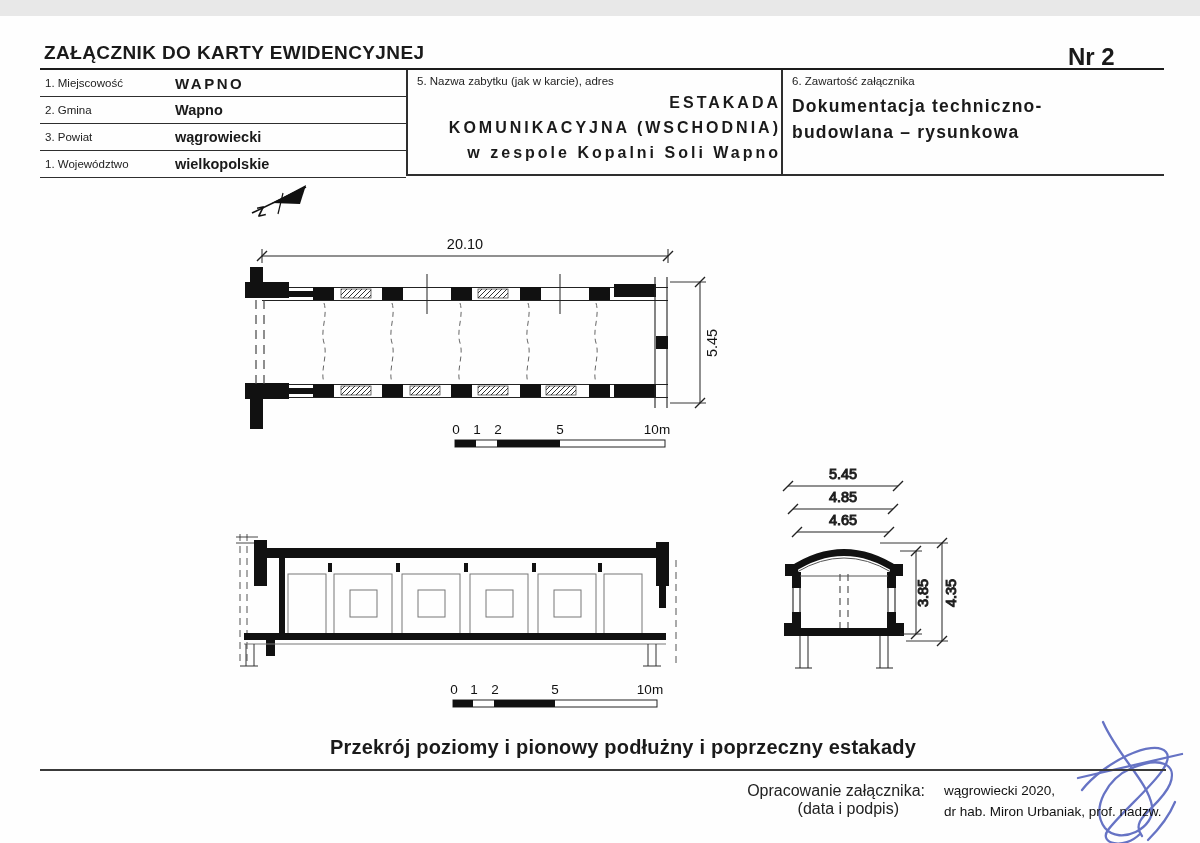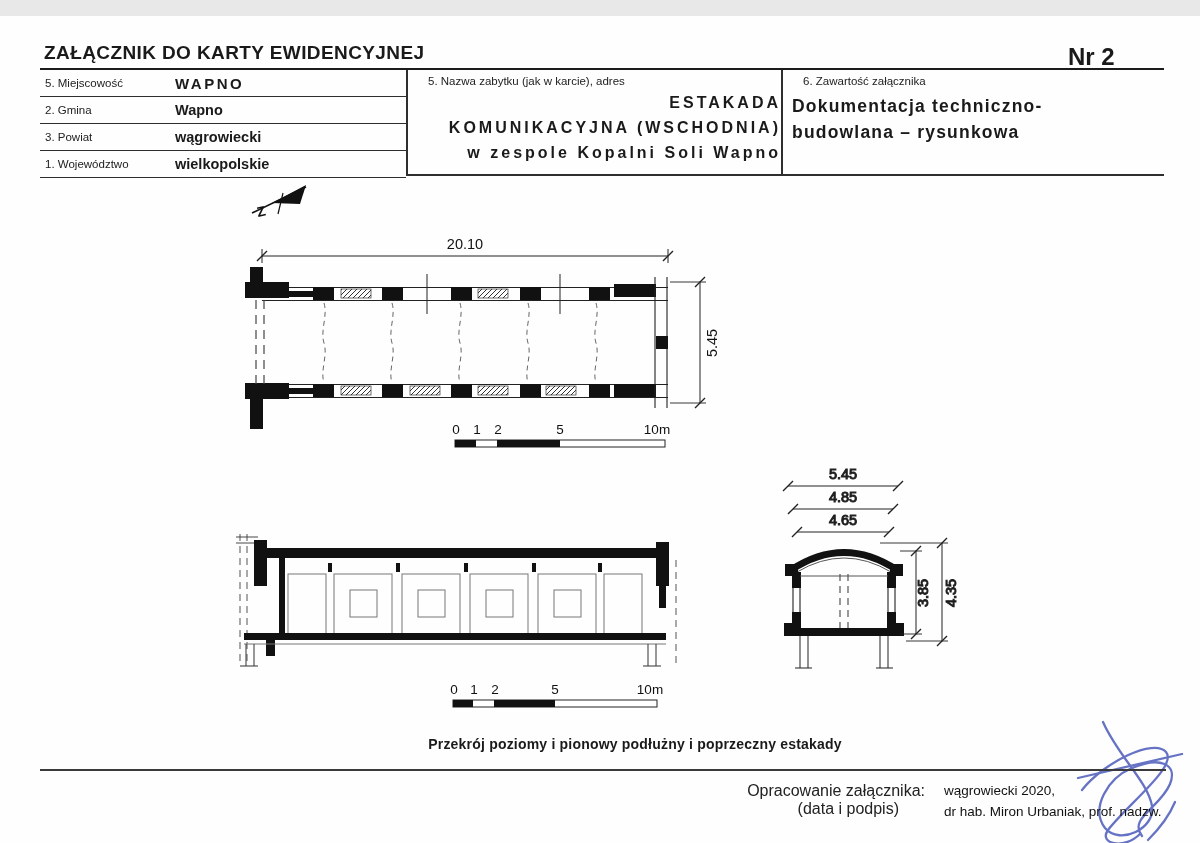--- a/index.html
+++ b/index.html
@@ -13,43 +13,43 @@
   .page-number{left:1068px;top:27px;font-size:24px;font-weight:bold;}
   .title-rule{left:40px;top:52px;width:1124px;height:2px;background:#1c1c1c;}
   .left-col{left:40px;top:54px;width:366px;}
   .frow{display:flex;align-items:center;height:26px;border-bottom:1px solid #2e2e2e;}
   .frow .flabel{width:130px;padding-left:5px;font-size:11.5px;color:#222;}
   .frow .fvalue{font-size:14.5px;font-weight:bold;}
   .fvalue.caps{letter-spacing:2.5px;font-size:15px;}
   .mid-cell{left:406px;top:54px;width:377px;height:106px;
     border-left:2px solid #2e2e2e;border-right:2px solid #2e2e2e;border-bottom:2px solid #2e2e2e;box-sizing:border-box;}
   .right-cell{left:783px;top:54px;width:381px;height:106px;border-bottom:2px solid #2e2e2e;box-sizing:border-box;}
-  .cell-label{font-size:11.5px;color:#222;padding:5px 0 0 20px;}
+  .cell-label{font-size:11.5px;color:#222;padding:5px 0 0 9px;}
   .monument-lines{text-align:right;font-weight:bold;font-size:16px;letter-spacing:3px;line-height:25px;margin-top:3px;}
   .contents-lines{font-weight:bold;font-size:17.5px;letter-spacing:1.2px;line-height:26px;margin-top:6px;padding-left:9px;}
-  .caption{left:330px;top:720px;width:610px;text-align:center;font-size:14px;font-weight:bold;letter-spacing:.2px;}
+  .caption{left:330px;top:720px;width:610px;font-size:20px;font-weight:bold;letter-spacing:.2px;}
   .footer-rule{left:40px;top:753px;width:1126px;height:1.5px;background:#3a3a3a;}
   .credit{left:690px;top:766px;width:235px;font-size:16px;color:#222;}
   .credit .l1{text-align:right;}
   .credit .l2{text-align:right;padding-right:26px;}
   .authoring{left:944px;top:764px;width:250px;font-size:13.5px;line-height:21px;color:#111;}
   svg text{font-family:"Liberation Sans","DejaVu Sans",sans-serif;}
 </style>
 </head>
 <body>
 
 <div class="page">
 
   <div class="abs page-title">ZAŁĄCZNIK DO KARTY EWIDENCYJNEJ</div>
   <div class="abs page-number">Nr 2</div>
   <div class="abs title-rule"></div>
 
   <div class="abs left-col">
     <div class="frow">
-      <span class="flabel">5. Miejscowość</span>
+      <span class="flabel">1. Miejscowość</span>
       <span class="fvalue caps">WAPNO</span>
     </div>
     <div class="frow">
       <span class="flabel">2. Gmina</span>
       <span class="fvalue">Wapno</span>
     </div>
     <div class="frow">
       <span class="flabel">3. Powiat</span>
       <span class="fvalue">wągrowiecki</span>
     </div>

